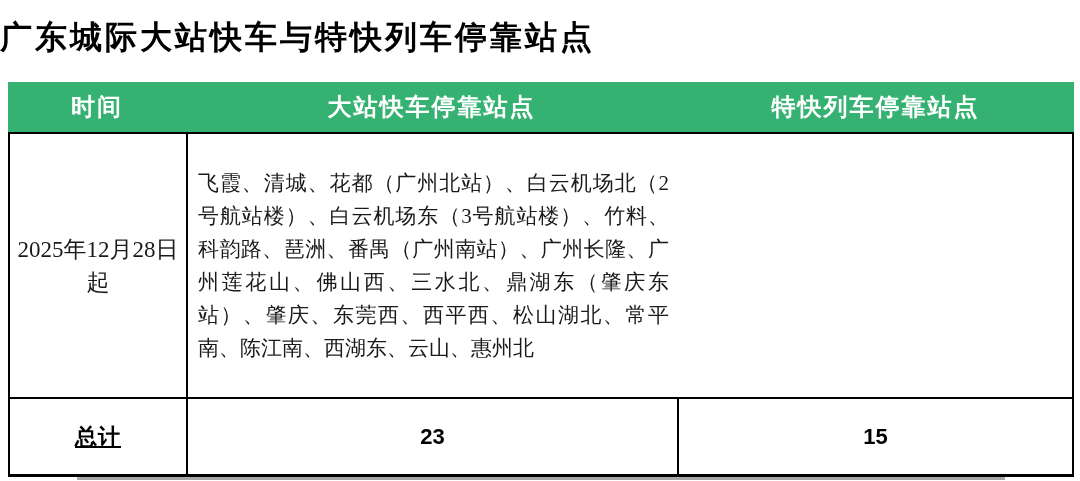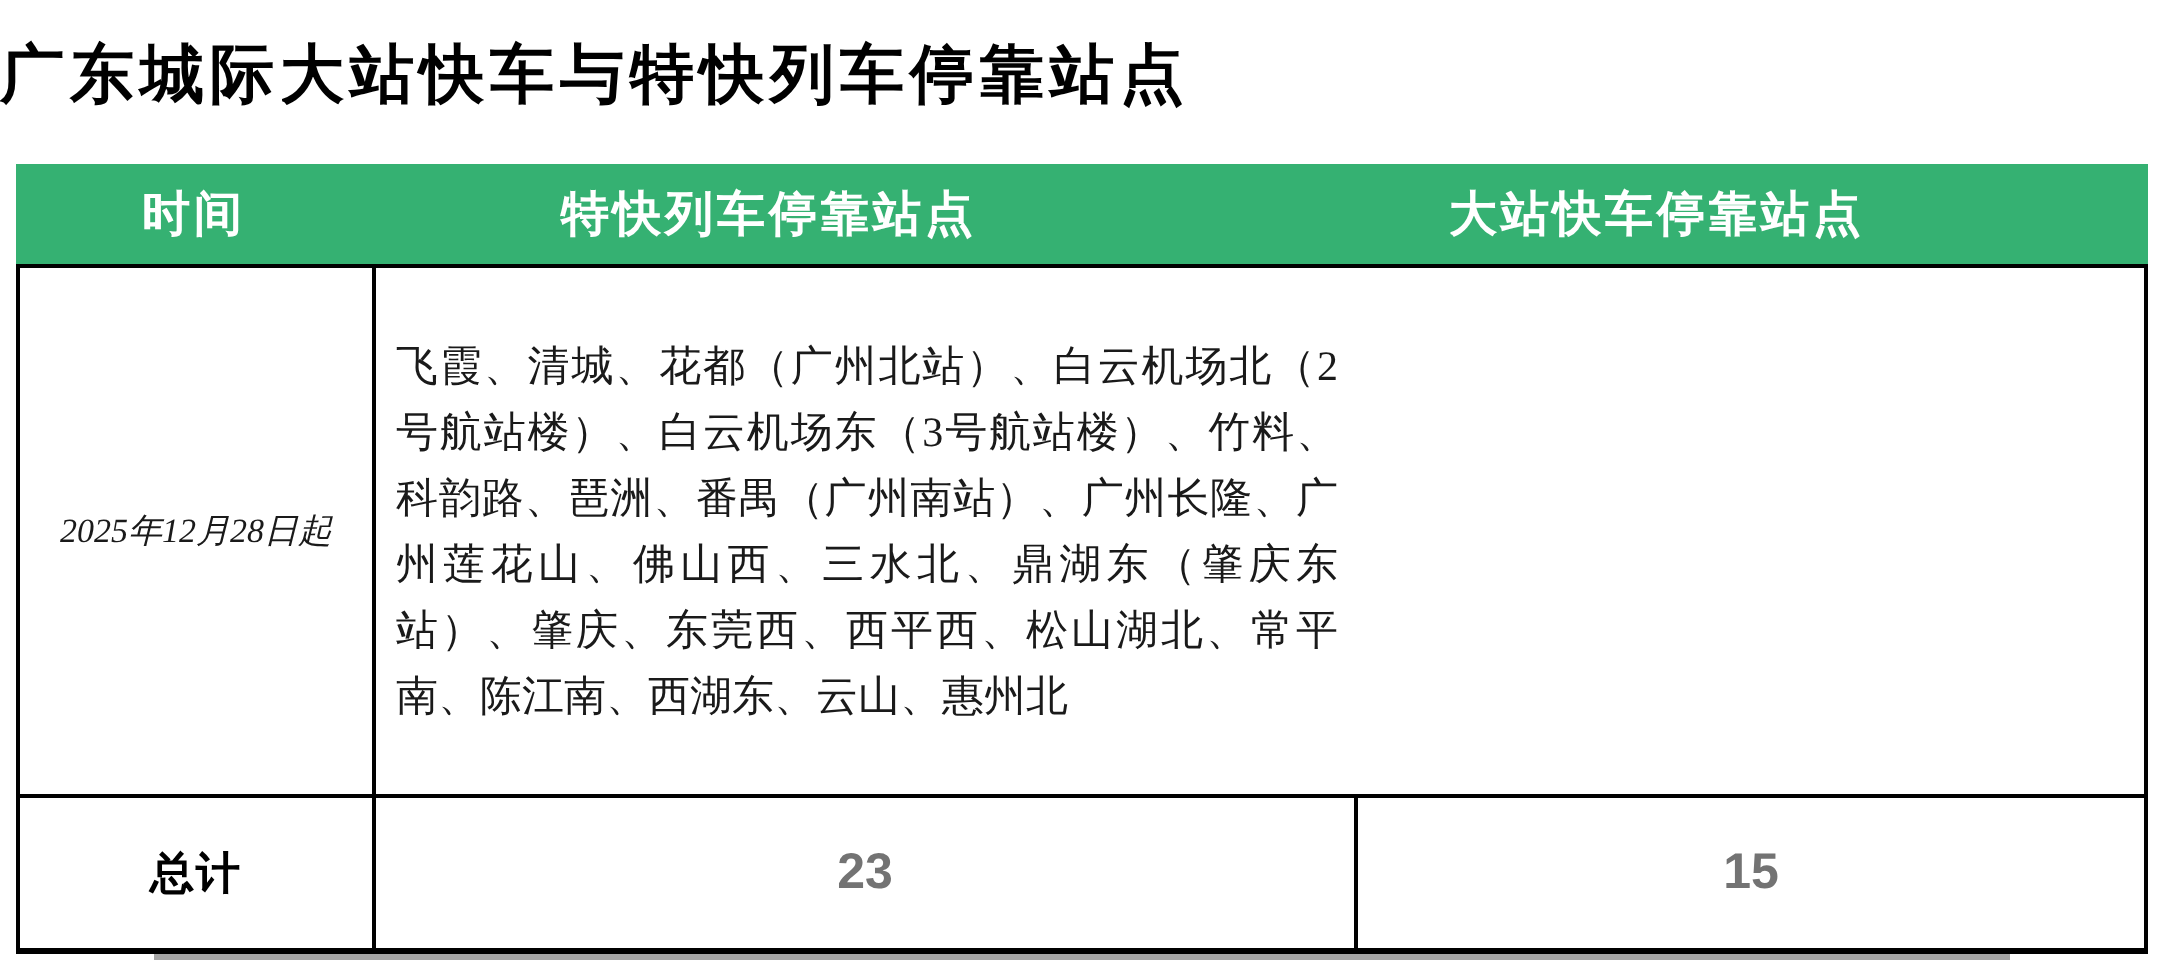--- a/index.html
+++ b/index.html
@@ -69,65 +69,65 @@
     display: flex;
     align-items: center;
     overflow: hidden;
     justify-content: flex-end;
   }
   .tcell:last-child { border-right: none; }
   .time-cell, .total-cell { justify-content: center; }
   .time-text {
     width: 100%;
     text-align: center;
-    font-size: 17px;
+    font-size: 23px;
     line-height: 33px;
-    font-style: italic;
   }
   .stops-text {
     width: 100%;
     padding: 0 10px;
     font-size: 21px;
     line-height: 33px;
     text-align: justify;
     text-justify: inter-ideograph;
   }
   .total-label {
     font-family: "Liberation Sans", "DejaVu Sans", sans-serif;
     font-weight: bold;
     font-size: 22px;
     letter-spacing: 1px;
     color: #000000;
+    text-decoration: underline;
   }
   .total-num {
     font-family: "Liberation Sans", "DejaVu Sans", sans-serif;
     font-weight: bold;
-    font-size: 25px;
-    color: #737373;
+    font-size: 22px;
+    color: #000000;
   }
   .table-shadow {
     position: absolute;
     top: 477px;
     left: 77px;
     width: 928px;
     height: 3px;
     background: var(--shadow, #a6a6a6);
   }
 </style>
 </head>
 <body>
 
 <div class="page">
 
   <div class="title">广东城际大站快车与特快列车停靠站点</div>
 
   <div class="header-band">
     <div class="hcell col1">时间</div>
+    <div class="hcell col2">大站快车停靠站点</div>
     <div class="hcell col3">特快列车停靠站点</div>
-    <div class="hcell col2">大站快车停靠站点</div>
   </div>
 
   <div class="tbody">
 
     <div class="trow data-row">
       <div class="tcell col1 time-cell">
         <div class="time-text">2025年12月28日起</div>
       </div>
       <div class="tcell col2">
         <div class="stops-text">飞霞、清城、花都（广州北站）、白云机场北（2号航站楼）、白云机场东（3号航站楼）、竹料、科韵路、琶洲、番禺（广州南站）、广州长隆、广州莲花山、佛山西、三水北、鼎湖东（肇庆东站）、肇庆、东莞西、西平西、松山湖北、常平南、陈江南、西湖东、云山、惠州北</div>

